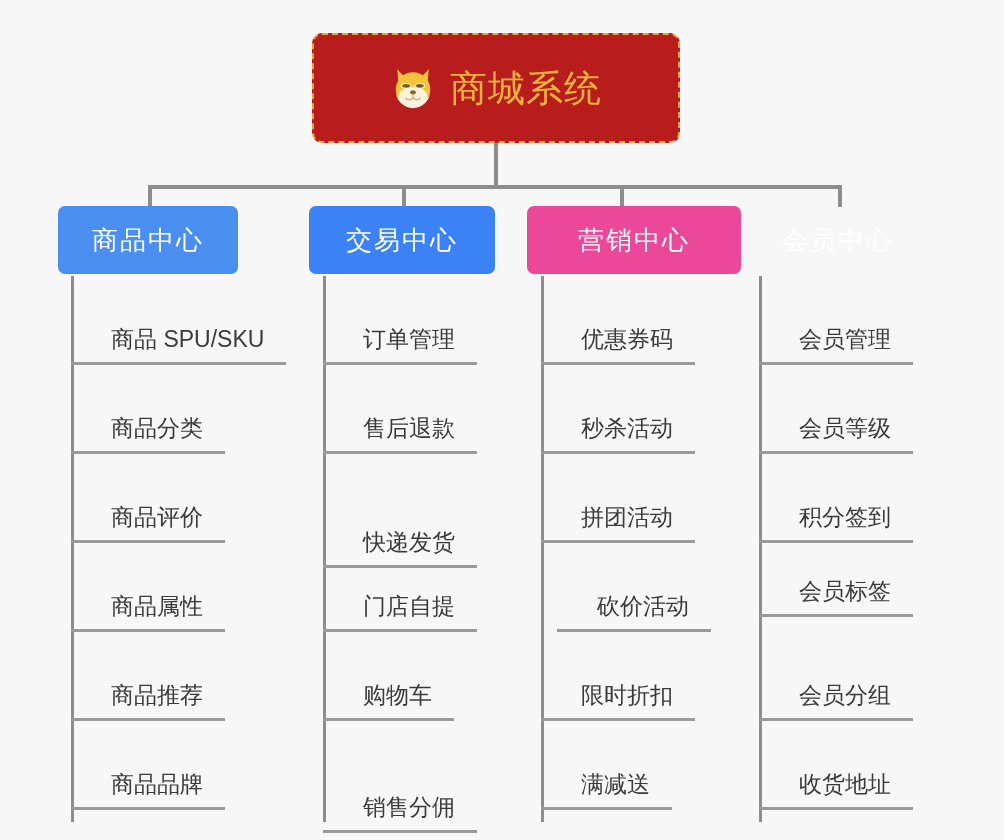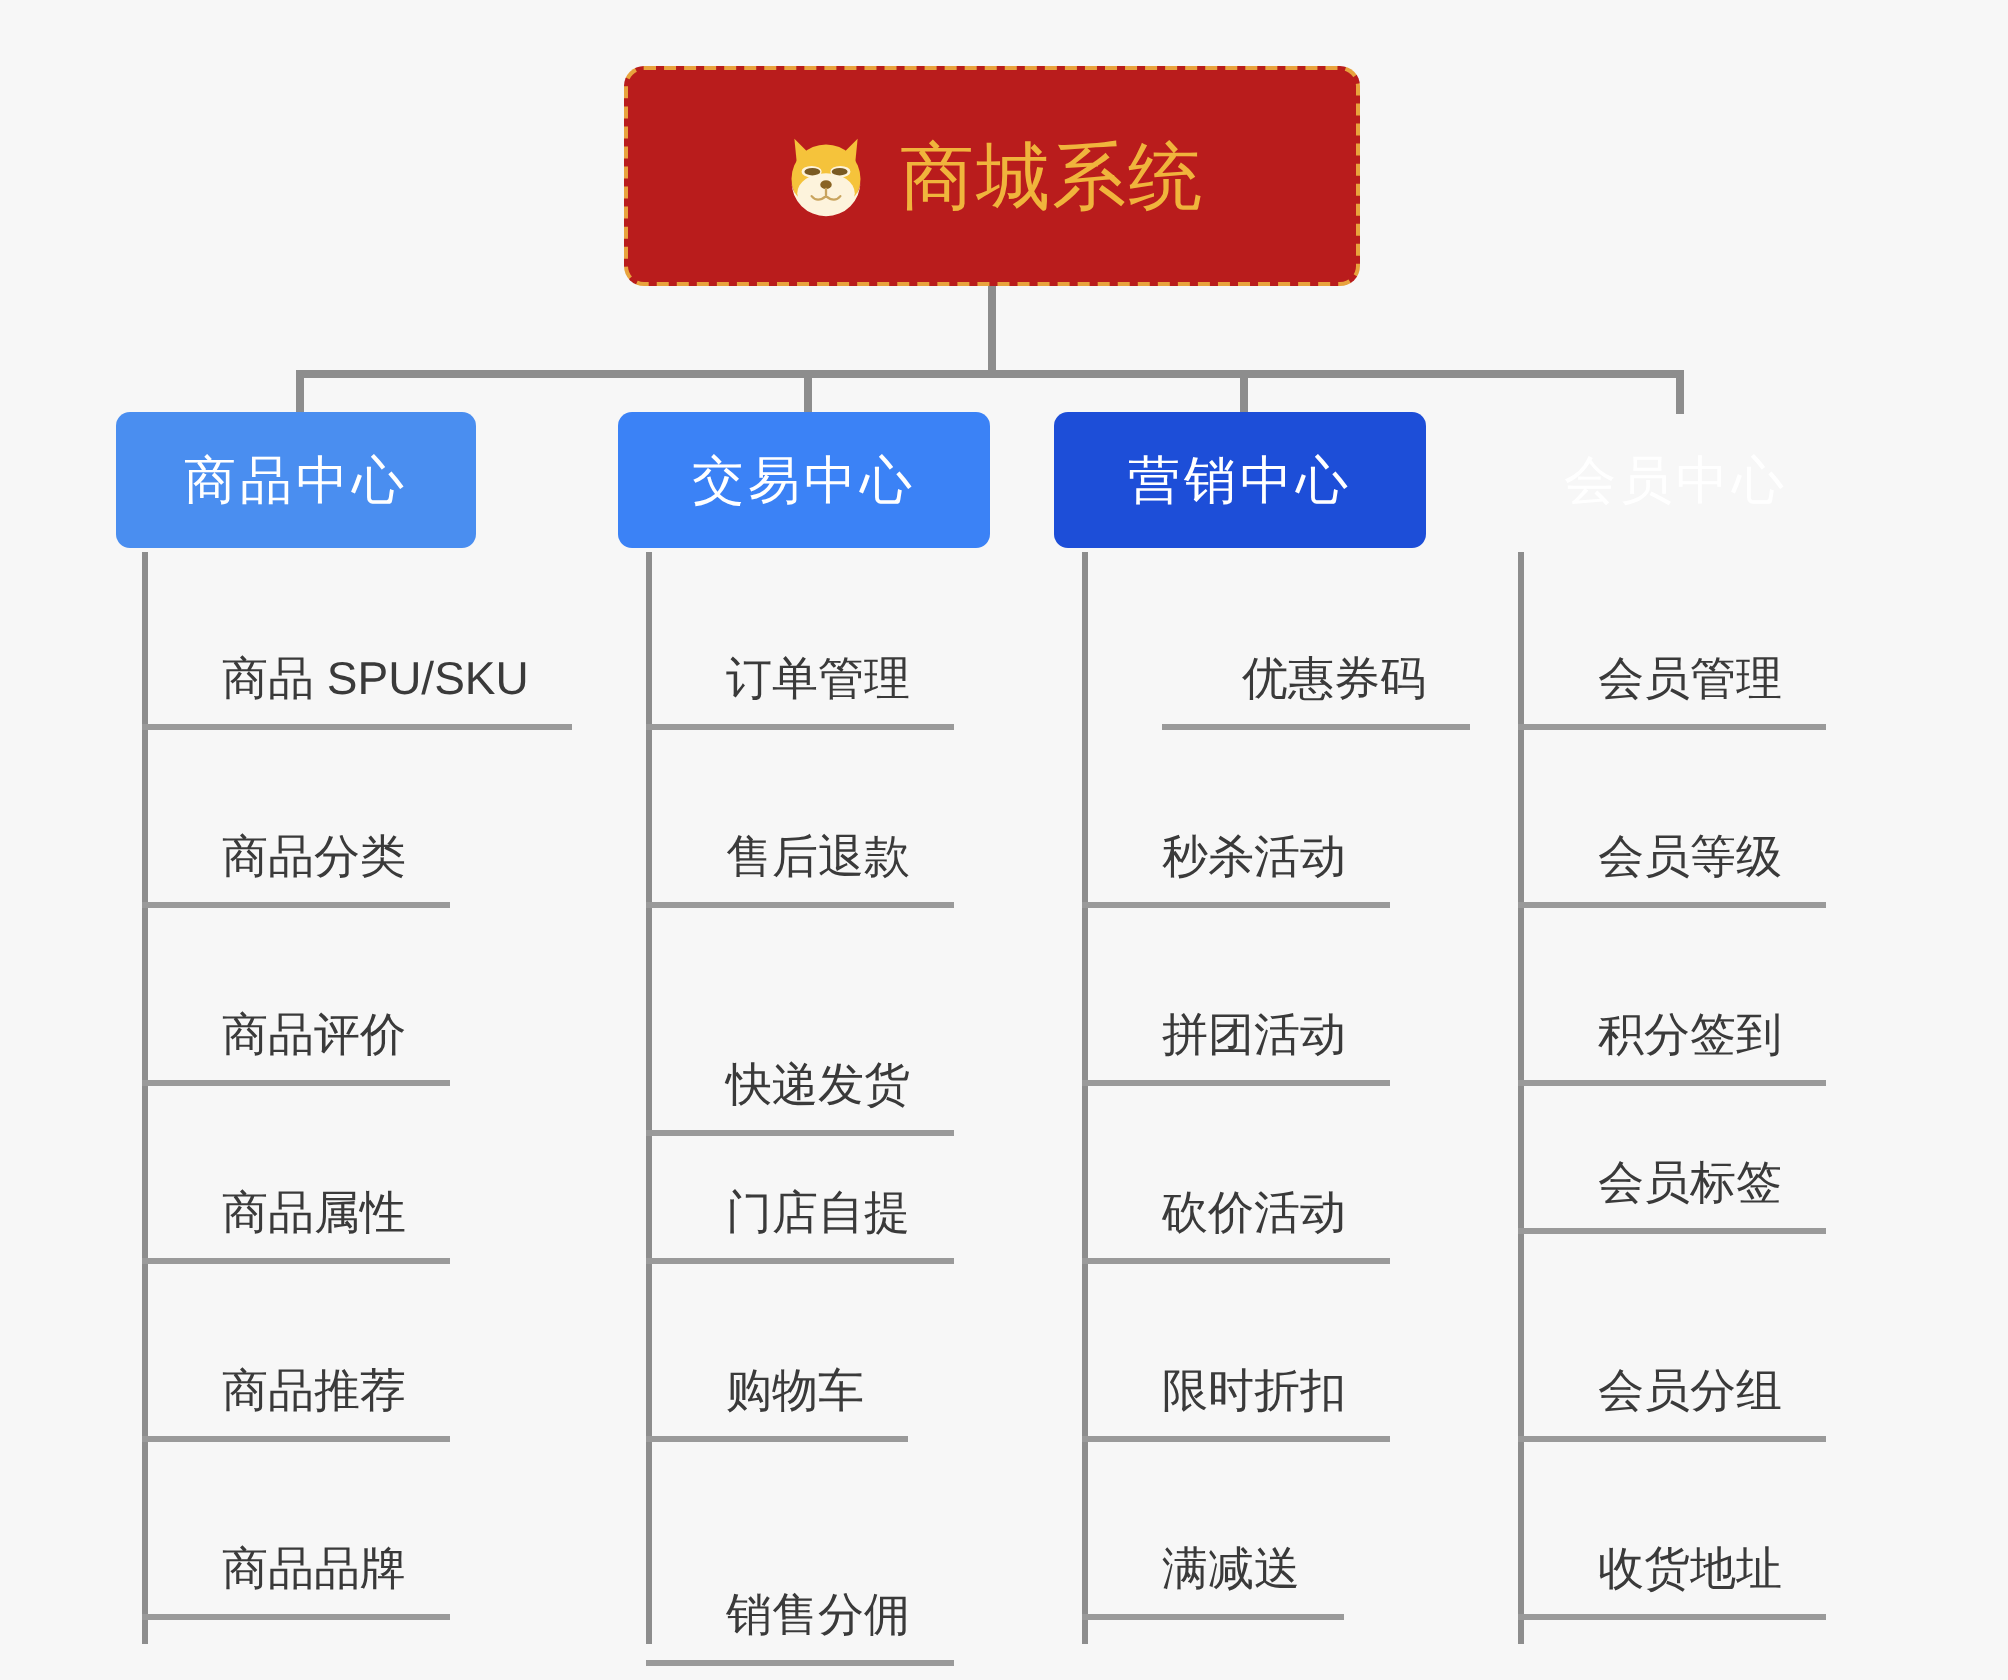--- a/index.html
+++ b/index.html
@@ -138,21 +138,21 @@
   <div class="line line-v" style="left:402px; top:185px; height:22px;"></div>
   <div class="line line-v" style="left:620px; top:185px; height:22px;"></div>
   <div class="line line-v" style="left:838px; top:185px; height:22px;"></div>
 
   <div class="cat-box" style="left: 58px; top: 206px; width: 180px; background: rgb(74, 142, 240);">
     <span class="cat-label">商品中心</span>
   </div>
   <div class="cat-box" style="left: 309px; top: 206px; width: 186px; background: #3b82f6;">
     <span class="cat-label">交易中心</span>
   </div>
-  <div class="cat-box" style="left: 527px; top: 206px; width: 186px; background: #1d4ed8;">
+  <div class="cat-box" style="left: 527px; top: 206px; width: 214px; background: #ec4899;">
     <span class="cat-label">营销中心</span>
   </div>
   <div class="cat-box" style="left:745px; top:206px; width:186px;">
     <span class="cat-label">会员中心</span>
   </div>
 
   <div class="branch" style="left:71px;">
     <div class="rail" style="height:546px;"></div>
     <div class="leaf" style="top:0px;">
       <span class="leaf-text">商品 SPU/SKU</span>
@@ -191,30 +191,30 @@
     <div class="leaf" style="top:356px;">
       <span class="leaf-text">购物车</span>
     </div>
     <div class="leaf" style="top:445px;margin-top:23px;">
       <span class="leaf-text">销售分佣</span>
     </div>
   </div>
 
   <div class="branch" style="left:541px;">
     <div class="rail" style="height:546px;"></div>
-    <div class="leaf" style="top:0px;margin-left:40px;">
+    <div class="leaf" style="top:0px;">
       <span class="leaf-text">优惠券码</span>
     </div>
     <div class="leaf" style="top:89px;">
       <span class="leaf-text">秒杀活动</span>
     </div>
     <div class="leaf" style="top:178px;">
       <span class="leaf-text">拼团活动</span>
     </div>
-    <div class="leaf" style="top:267px;">
+    <div class="leaf" style="top:267px;padding-left:16px;">
       <span class="leaf-text">砍价活动</span>
     </div>
     <div class="leaf" style="top:356px;">
       <span class="leaf-text">限时折扣</span>
     </div>
     <div class="leaf" style="top:445px;">
       <span class="leaf-text">满减送</span>
     </div>
   </div>
 

